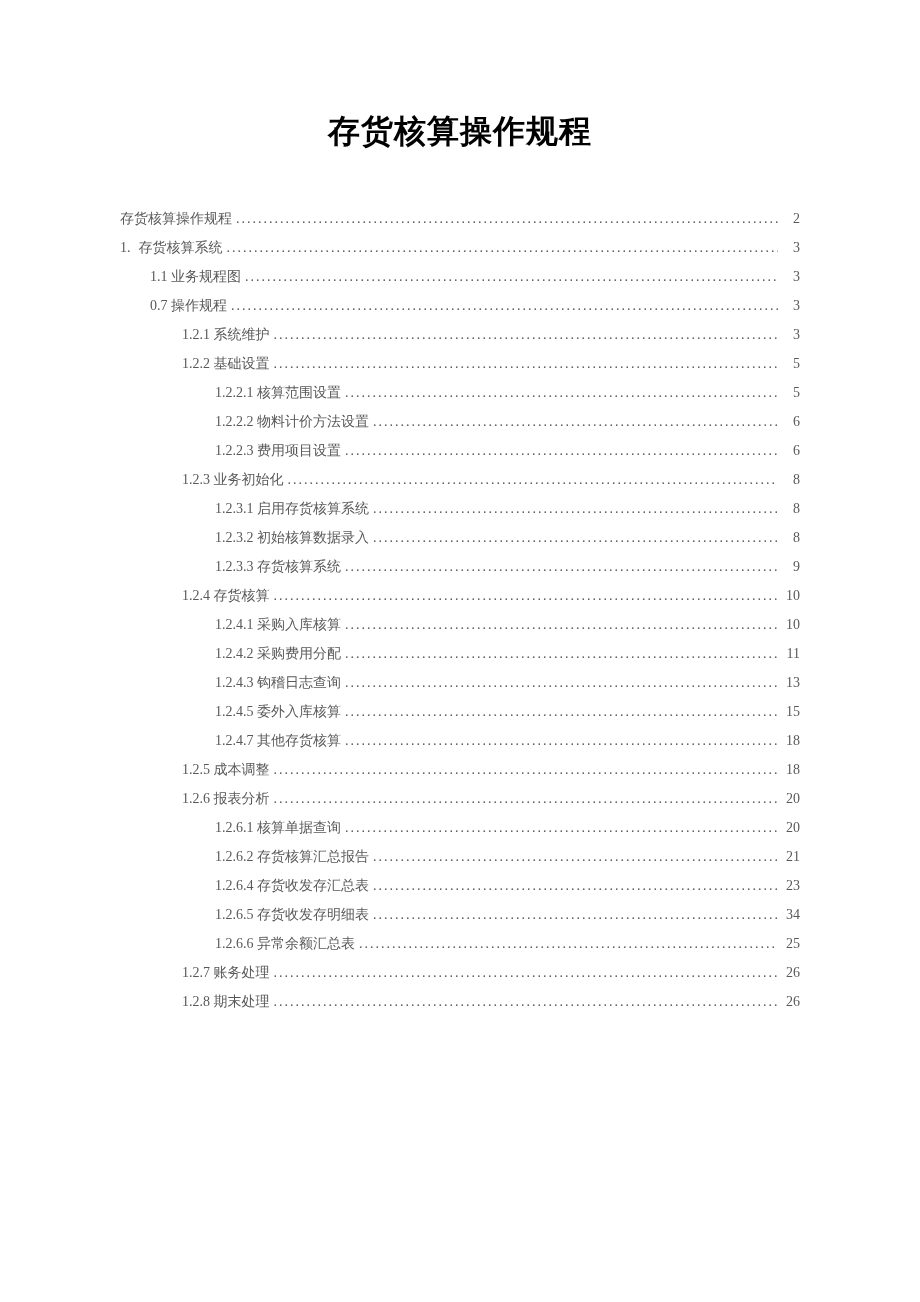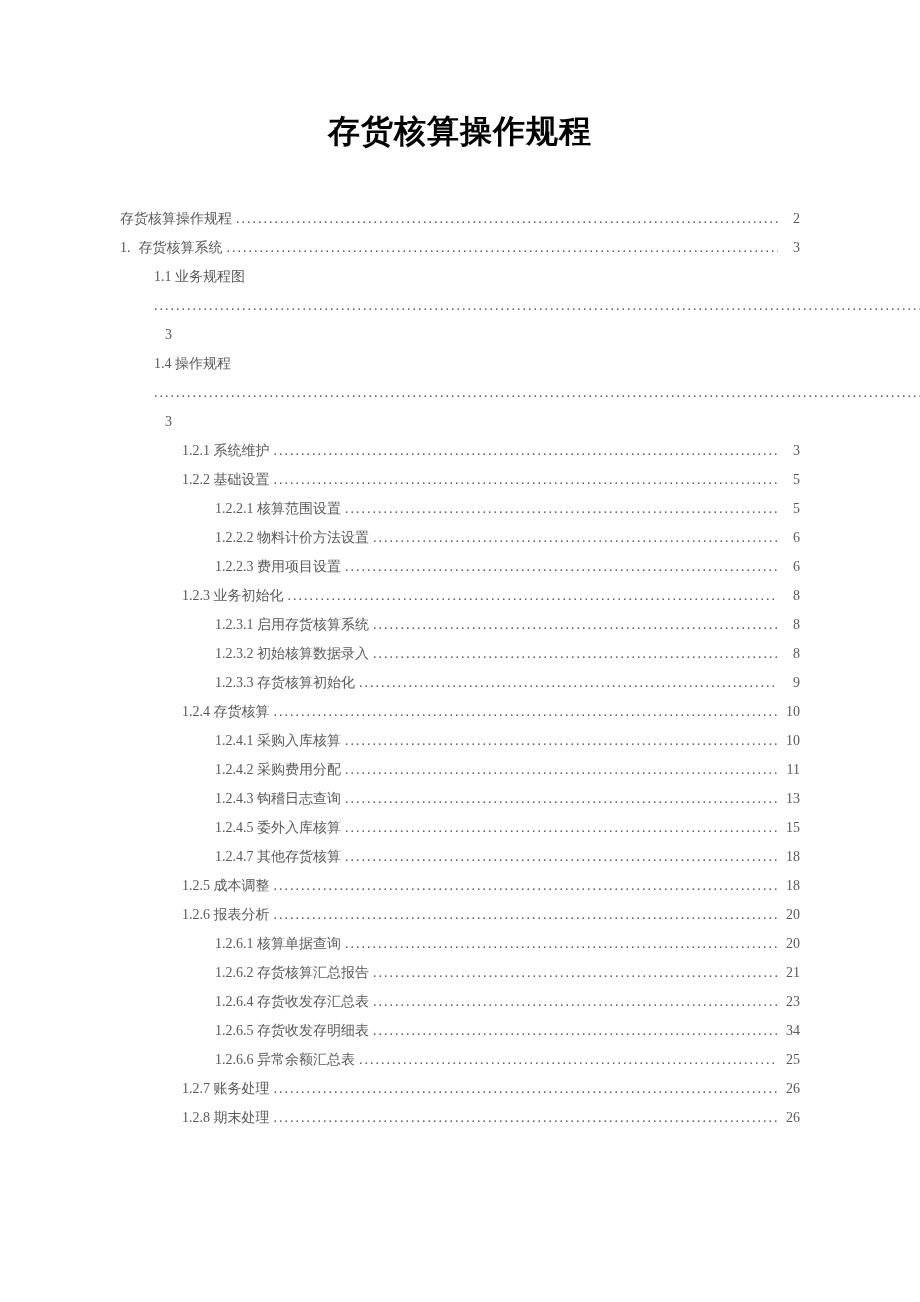--- a/index.html
+++ b/index.html
@@ -47,21 +47,21 @@
     }
     .toc-leader::after {
       content: "..................................................................................................................................................................................................";
     }
     .toc-page {
       flex: 0 0 auto;
       min-width: 18px;
       text-align: right;
     }
     .indent-0 { padding-left: 0px; }
-    .indent-1 { padding-left: 30px; flex-direction: column; }
+    .indent-1 { padding-left: 30px; }
     .indent-2 { padding-left: 62px; }
     .indent-3 { padding-left: 95px; }
   </style>
 </head>
 <body>
 
 <h1 class="doc-title">存货核算操作规程</h1>
 
 <div class="toc" id="toc-container">
     <div class="toc-row indent-0">
@@ -74,21 +74,21 @@
       <span class="toc-text">存货核算系统</span>
       <span class="toc-leader"></span>
       <span class="toc-page">3</span>
     </div>
     <div class="toc-row indent-1">
       <span class="toc-text">1.1 业务规程图</span>
       <span class="toc-leader"></span>
       <span class="toc-page">3</span>
     </div>
     <div class="toc-row indent-1">
-      <span class="toc-text">1.4 操作规程</span>
+      <span class="toc-text">0.7 操作规程</span>
       <span class="toc-leader"></span>
       <span class="toc-page">3</span>
     </div>
     <div class="toc-row indent-2">
       <span class="toc-text">1.2.1  系统维护</span>
       <span class="toc-leader"></span>
       <span class="toc-page">3</span>
     </div>
     <div class="toc-row indent-2">
       <span class="toc-text">1.2.2 基础设置</span>
@@ -119,21 +119,21 @@
       <span class="toc-text">1.2.3.1 启用存货核算系统</span>
       <span class="toc-leader"></span>
       <span class="toc-page">8</span>
     </div>
     <div class="toc-row indent-3">
       <span class="toc-text">1.2.3.2 初始核算数据录入</span>
       <span class="toc-leader"></span>
       <span class="toc-page">8</span>
     </div>
     <div class="toc-row indent-3">
-      <span class="toc-text">1.2.3.3 存货核算初始化</span>
+      <span class="toc-text">1.2.3.3 存货核算系统</span>
       <span class="toc-leader"></span>
       <span class="toc-page">9</span>
     </div>
     <div class="toc-row indent-2">
       <span class="toc-text">1.2.4 存货核算</span>
       <span class="toc-leader"></span>
       <span class="toc-page">10</span>
     </div>
     <div class="toc-row indent-3">
       <span class="toc-text">1.2.4.1 采购入库核算</span>

